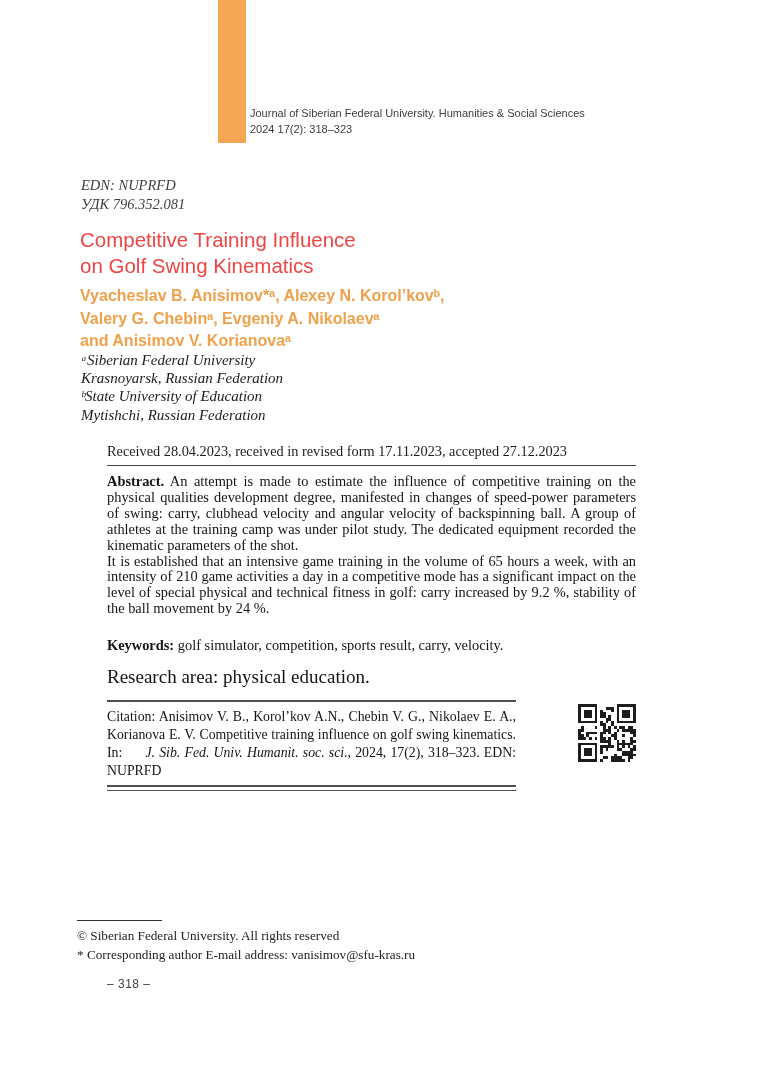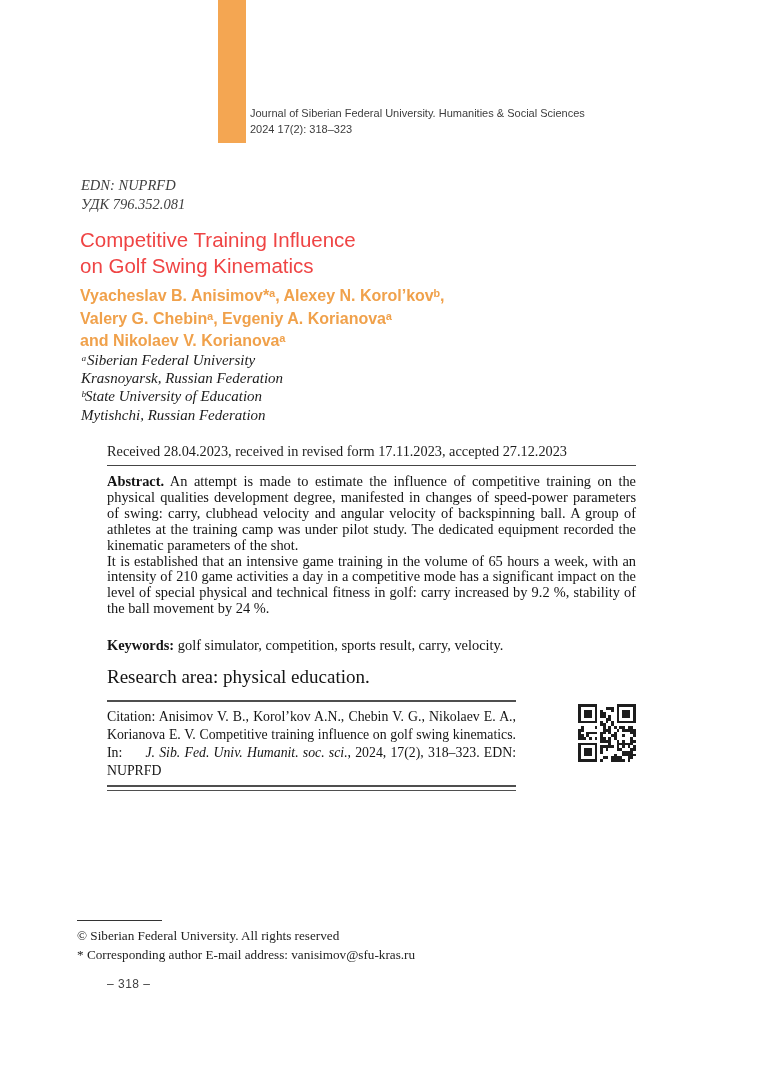--- a/index.html
+++ b/index.html
@@ -106,22 +106,22 @@
     <div>УДК 796.352.081</div>
   </div>
 
   <div class="title-block">
     <div>Competitive Training Influence</div>
     <div>on Golf Swing Kinematics</div>
   </div>
 
   <div class="authors-block">
     <div>Vyacheslav B. Anisimov*ᵃ, Alexey N. Korol’kovᵇ,</div>
-    <div>Valery G. Chebinᵃ, Evgeniy A. Korianovaᵃ</div>
-    <div>and Nikolaev V. Korianovaᵃ</div>
+    <div>Valery G. Chebinᵃ, Evgeniy A. Nikolaevᵃ</div>
+    <div>and Anisimov V. Korianovaᵃ</div>
   </div>
 
   <div class="affiliations-block">
     <div>ᵃSiberian Federal University</div>
     <div>Krasnoyarsk, Russian Federation</div>
     <div>ᵇState University of Education</div>
     <div>Mytishchi, Russian Federation</div>
   </div>
 
   <div class="received-line">Received 28.04.2023, received in revised form 17.11.2023, accepted 27.12.2023</div>

